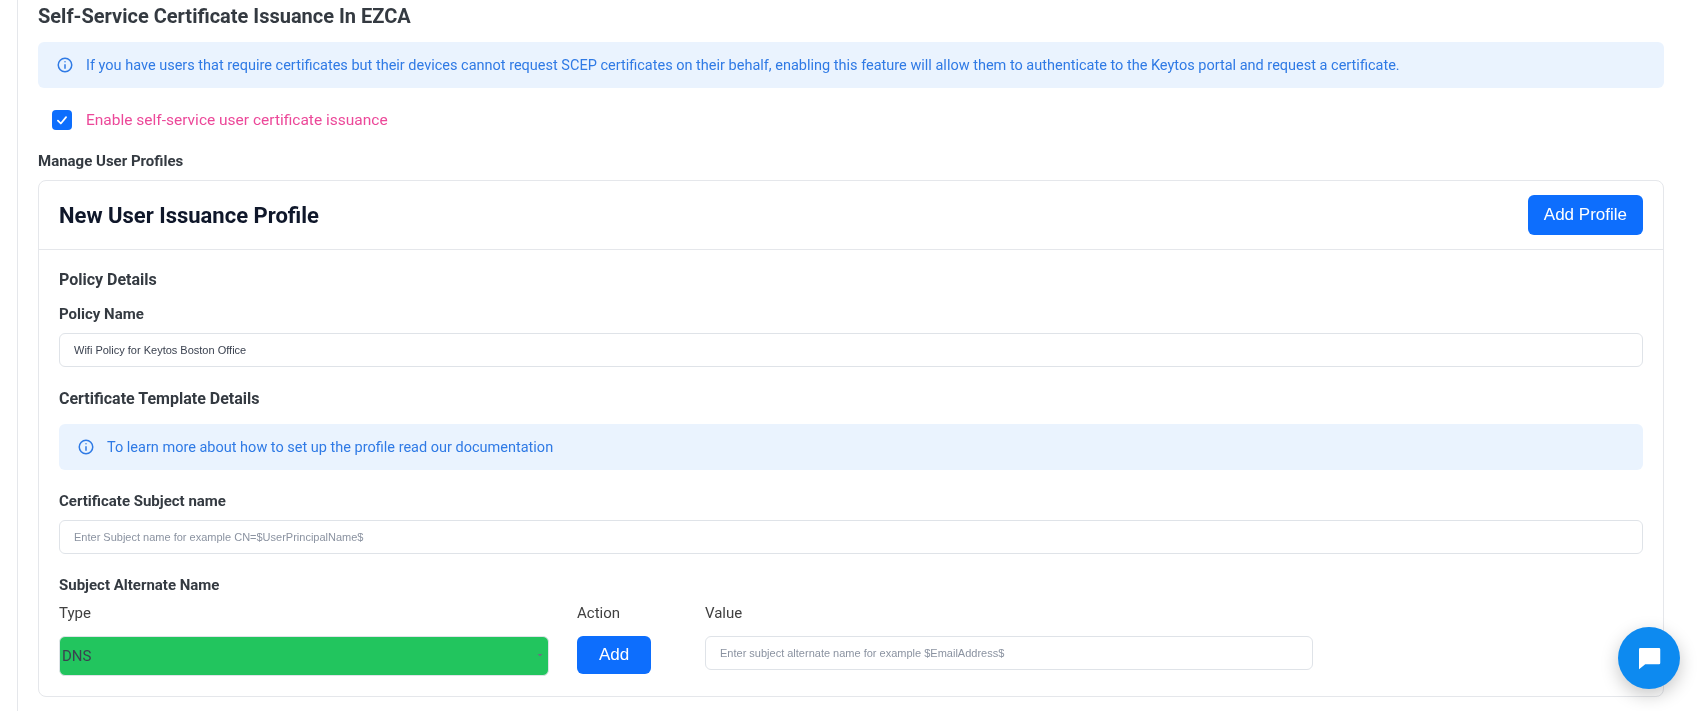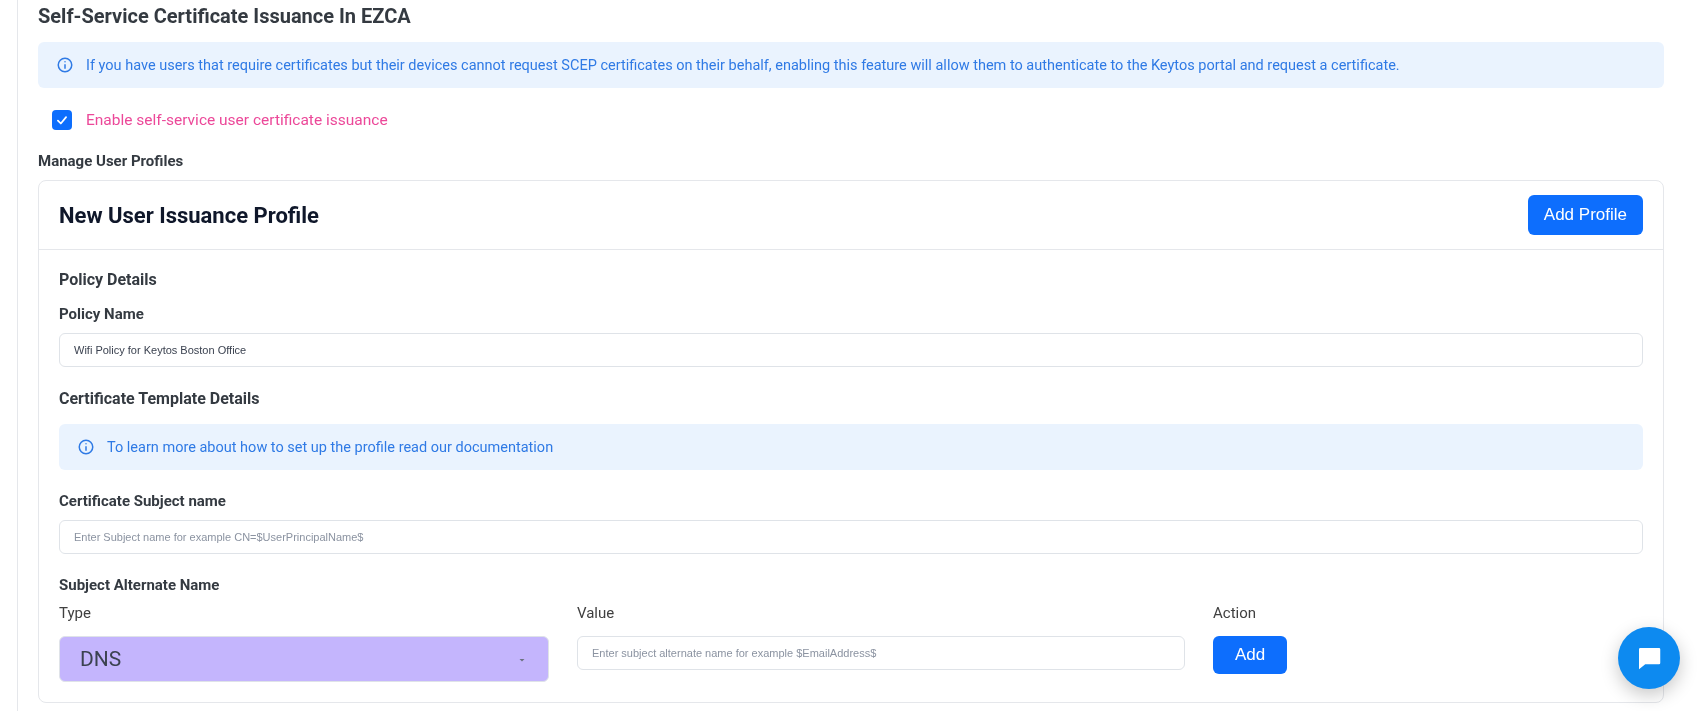--- a/index.html
+++ b/index.html
@@ -149,28 +149,28 @@
   .san-col.value { width: 608px; }
   .san-col.action { width: 100px; }
   .san-label {
     font-size: 15px;
     color: #404040;
     margin-bottom: 14px;
   }
   .select {
     border: 1px solid var(--border);
     border-radius: 6px;
-    padding: 10px 20px;
-    font-size: 21px;
+    padding: 10px 2px;
+    font-size: 15px;
     color: #3b4250;
     display: flex;
     align-items: center;
     justify-content: space-between;
     cursor: pointer;
-    background: #c4b5fd;
+    background: #22c55e;
   }
   .select .caret { color: #6b7280; }
   .chat-fab {
     position: absolute;
     right: 24px;
     bottom: 22px;
     width: 62px; height: 62px;
     border-radius: 50%;
     background: #0d8af0;
     display: flex; align-items: center; justify-content: center;
@@ -245,28 +245,28 @@
           <div class="san-label">Type</div>
           <div class="select">
             <span>DNS</span>
             <span class="caret">
               <svg width="12" height="12" viewBox="0 0 24 24" fill="#6b7280">
                   <path d="M7 10l5 5 5-5z"></path>
                 </svg>
             </span>
           </div>
         </div>
+        <div class="san-col action">
+          <div class="san-label">Action</div>
+          <button class="btn-primary" style="width:74px;padding:9px 0">Add</button>
+        </div>
         <div class="san-col value">
           <div class="san-label">Value</div>
           <input class="text-input" type="text" placeholder="Enter subject alternate name for example $EmailAddress$" style="">
         </div>
-        <div class="san-col action">
-          <div class="san-label">Action</div>
-          <button class="btn-primary" style="width:74px;padding:9px 0">Add</button>
-        </div>
       </div>
 
     </div>
   </div>
 
   <div class="chat-fab">
     <svg viewBox="0 0 24 24" fill="#fff">
       <path d="M4 4h16a1 1 0 0 1 1 1v11a1 1 0 0 1-1 1H9l-5 4V5a1 1 0 0 1 1-1z"></path>
     </svg>
   </div>

